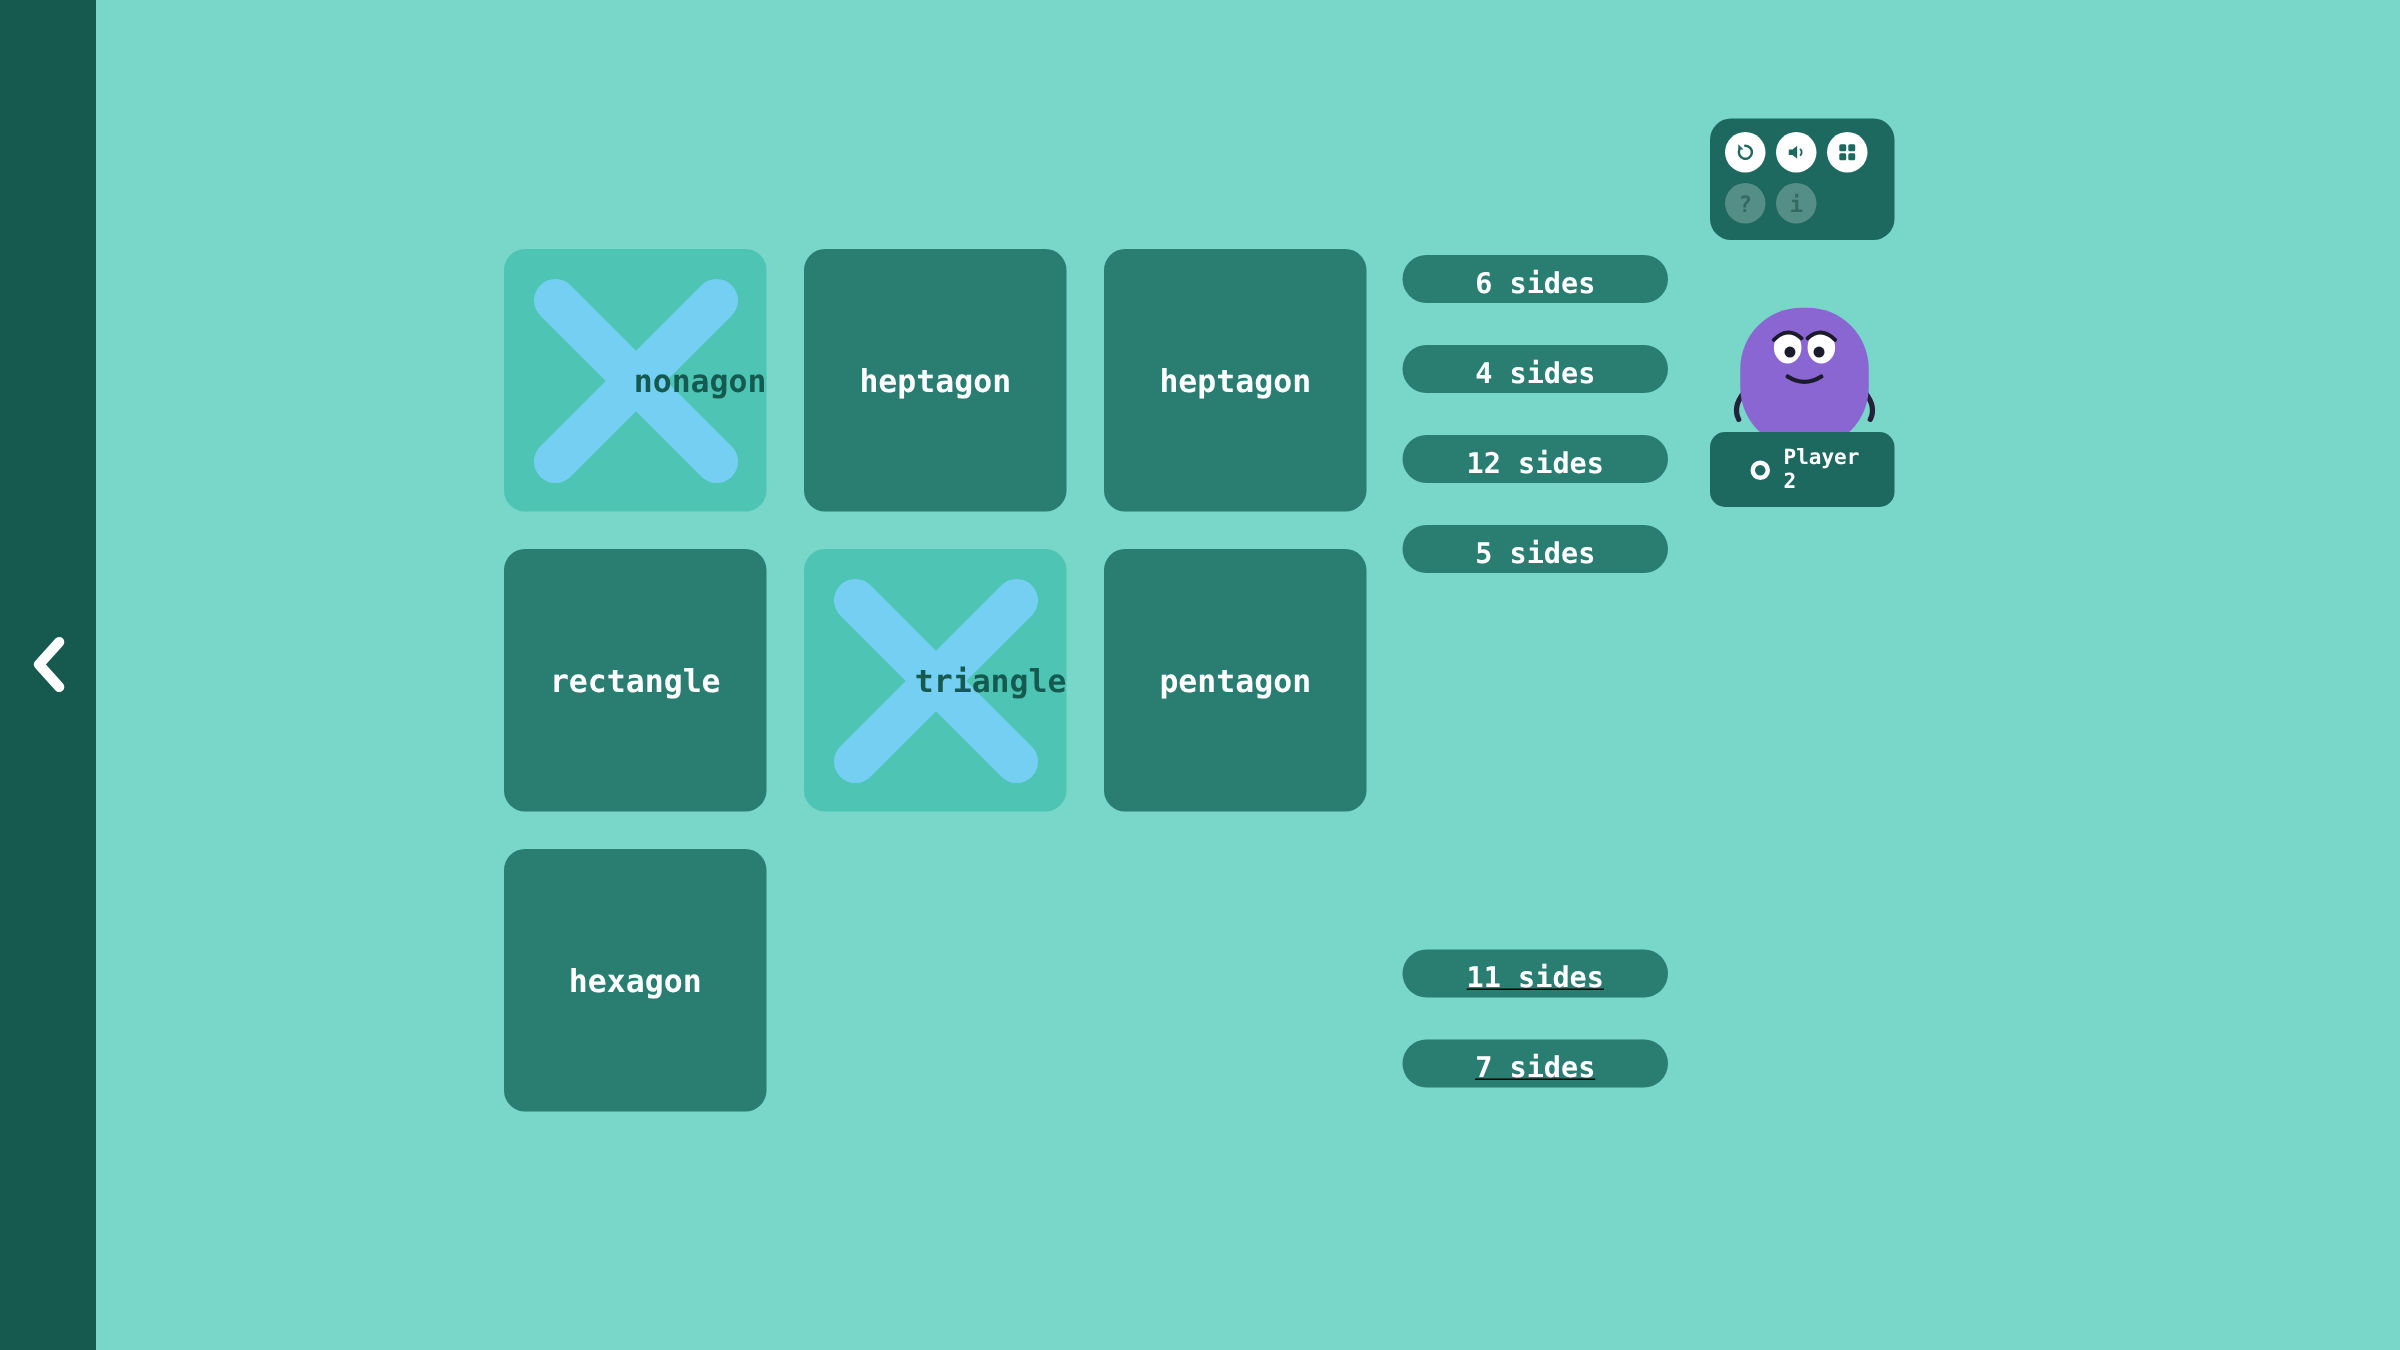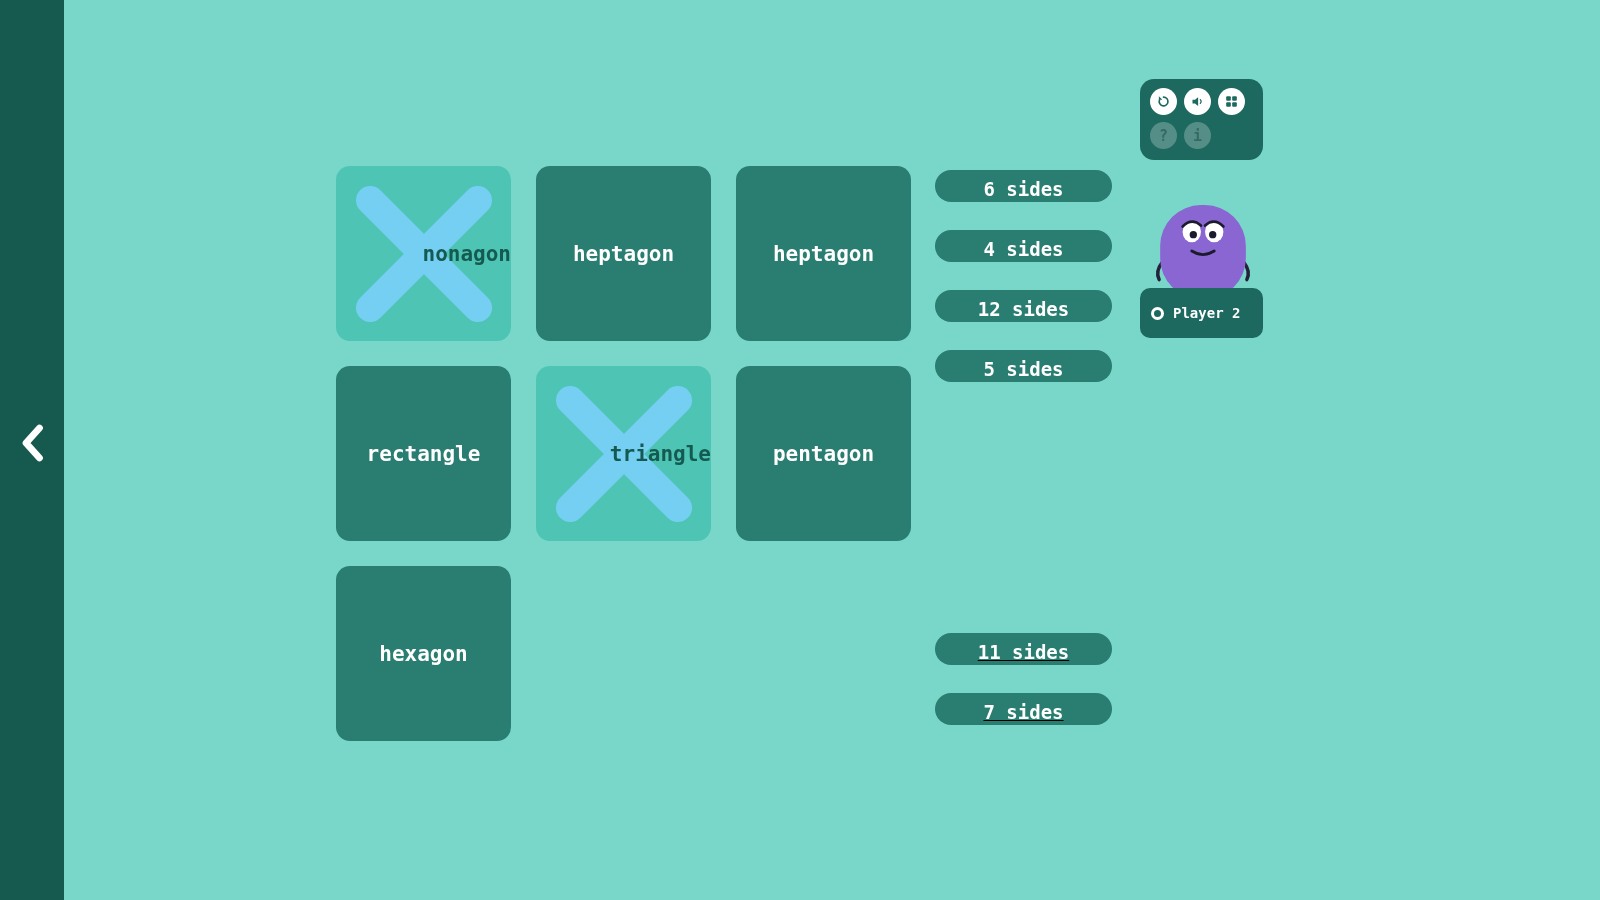--- a/index.html
+++ b/index.html
@@ -37,21 +37,21 @@
 
   
   .toolbar{position:absolute; left:1140px; top:79px; width:123px; height:81px; background:var(--panel-bg); border-radius:14px; padding:9px 10px; display:flex; flex-direction:column; gap:7px;}
   .toolbar-row{display:flex; gap:7px;}
   .circle-btn{width:27px; height:27px; border-radius:50%; border:none; background:#fff; color:var(--panel-bg); display:flex; align-items:center; justify-content:center; cursor:pointer; font-family:inherit; font-weight:700; font-size:15px; padding:0;}
   .circle-btn svg{width:15px; height:15px;}
   .circle-btn.dim{background:rgba(255,255,255,0.25); color:rgba(15,60,54,0.45);}
 
   
   .blob{position:absolute; left:1152px; top:197px; width:102px; height:106px; z-index:1;}
-  .player-badge{position:absolute; left:1140px; top:288px; width:123px; height:50px; background:var(--panel-bg); border-radius:10px; z-index:2; display:flex; align-items:center; padding:0 11px; gap:9px;}
+  .player-badge{position:absolute; left:1140px; top:288px; width:123px; height:50px; background:var(--panel-bg); border-radius:10px; z-index:2; display:flex; align-items:center; padding:0 27px; gap:9px;}
   .player-mark{width:13px; height:13px; border:3px solid #fff; border-radius:50%; flex:none;}
   .player-name{color:var(--text); font-size:14px;}
 </style>
 </head>
 <body>
 
 <div id="screen">
 
   <div class="sidebar">
     <button class="back-btn">

